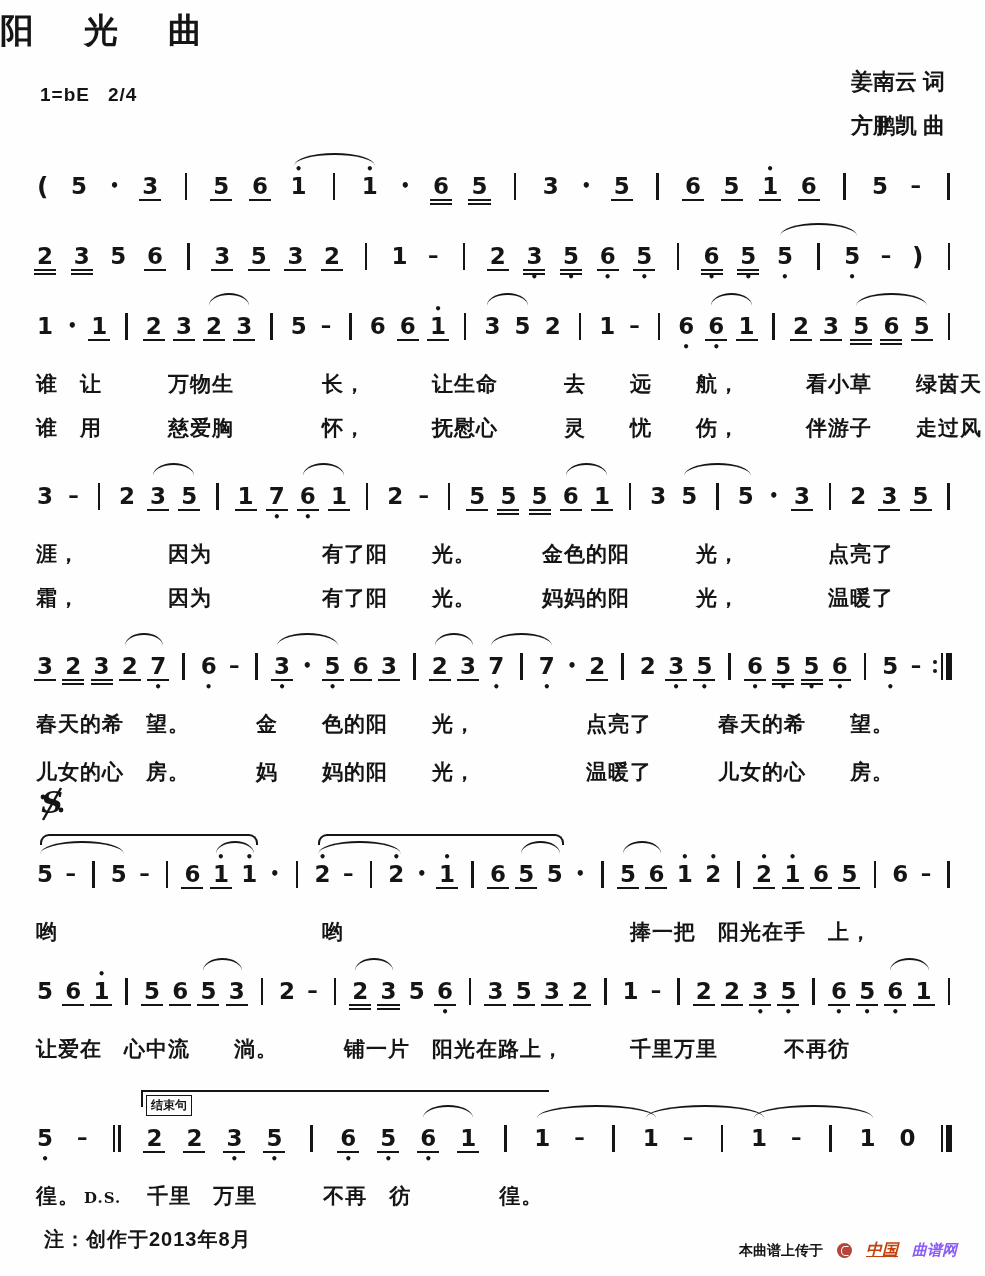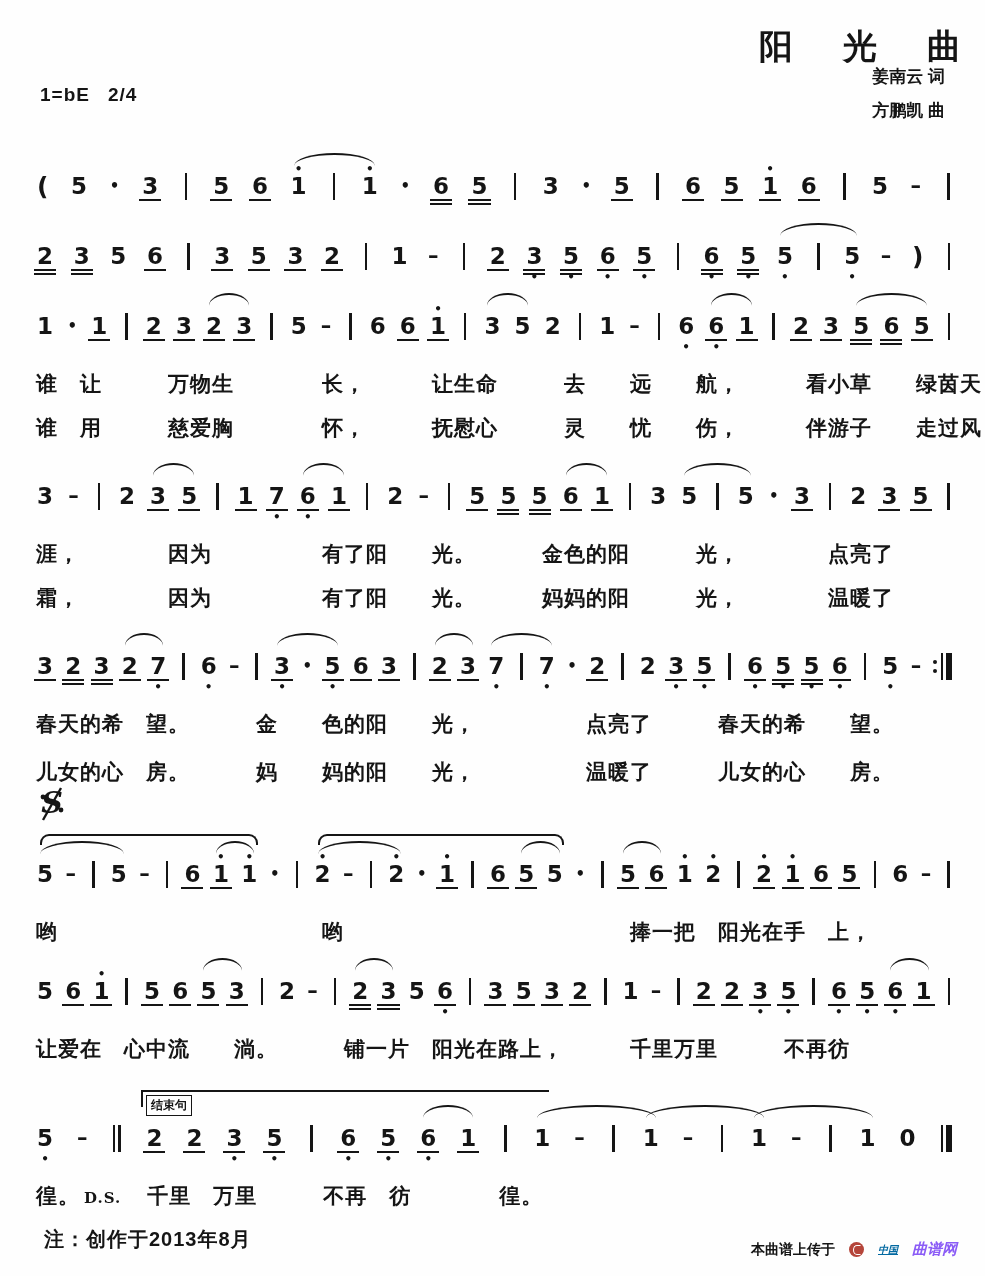--- a/index.html
+++ b/index.html
@@ -1,21 +1,21 @@
 <!DOCTYPE html>
 <html><head>
 <meta charset="utf-8">
 <style>
   html,body{margin:0;padding:0;background:#e8e8e8;}
   .sheet{position:relative;width:985px;height:1276px;background:#fefefe;margin:0 auto;
          font-family:"Liberation Sans",sans-serif;color:#151515;overflow:hidden;}
   
-  .title{position:absolute;top:8px;left:0;right:0;text-align:right;font-size:34px;
-         font-weight:bold;letter-spacing:8px;margin:16px;}
-  .credits{position:absolute;top:60px;right:40px;text-align:right;font-size:17px;
+  .title{position:absolute;top:8px;left:0;right:0;text-align:left;font-size:34px;
+         font-weight:bold;letter-spacing:8px;margin:0;}
+  .credits{position:absolute;top:60px;right:40px;text-align:right;font-size:22px;
            font-weight:bold;line-height:2.0;}
   .keysig{position:absolute;top:84px;left:40px;font-size:19px;font-weight:bold;letter-spacing:1px;}
   .keysig span{margin-right:18px;}
   
   .sys{position:absolute;left:36px;right:30px;}
   .mline{position:relative;display:flex;justify-content:space-between;align-items:flex-start;
          padding-top:16px;font-family:"DejaVu Sans",sans-serif;}
   .tok{display:inline-flex;flex-direction:column;align-items:center;line-height:1;}
   .oct{visibility:hidden;font-size:12px;height:9px;line-height:10px;font-weight:bold;}
   .oct.lo{height:10px;line-height:15px;}
@@ -45,21 +45,21 @@
   .lyr2{margin-top:16px;}
   .ds{font-family:"DejaVu Serif",serif;font-size:15px;margin:0 4px;}
   .segno{position:absolute;top:-52px;left:2px;}
   
   .note{position:absolute;left:44px;top:1226px;font-size:20px;font-weight:bold;letter-spacing:1px;}
   .wm{position:absolute;right:28px;top:1240px;display:flex;align-items:center;gap:14px;
       font-size:14px;font-weight:bold;}
   .wm-logo{width:15px;height:15px;border-radius:50%;background:#b5453a;position:relative;display:inline-block;}
   .wm-logo::after{content:"";position:absolute;left:4px;top:3px;width:6px;height:8px;
       border:1.6px solid #fff;border-right-color:transparent;border-radius:50% 0 0 50%;}
-  .wm-strong{color:#0369a1;font-style:italic;font-size:10px;text-decoration:underline;}
+  .wm-strong{color:#c2410c;font-style:italic;font-size:16px;text-decoration:underline;}
   .wm-light{color:#8b5cf6;font-style:italic;font-size:15px;}
 </style>
 </head>
 <body>
 
 <div class="sheet">
 
   <h1 class="title">阳　光　曲</h1>
 
   <div class="credits">

